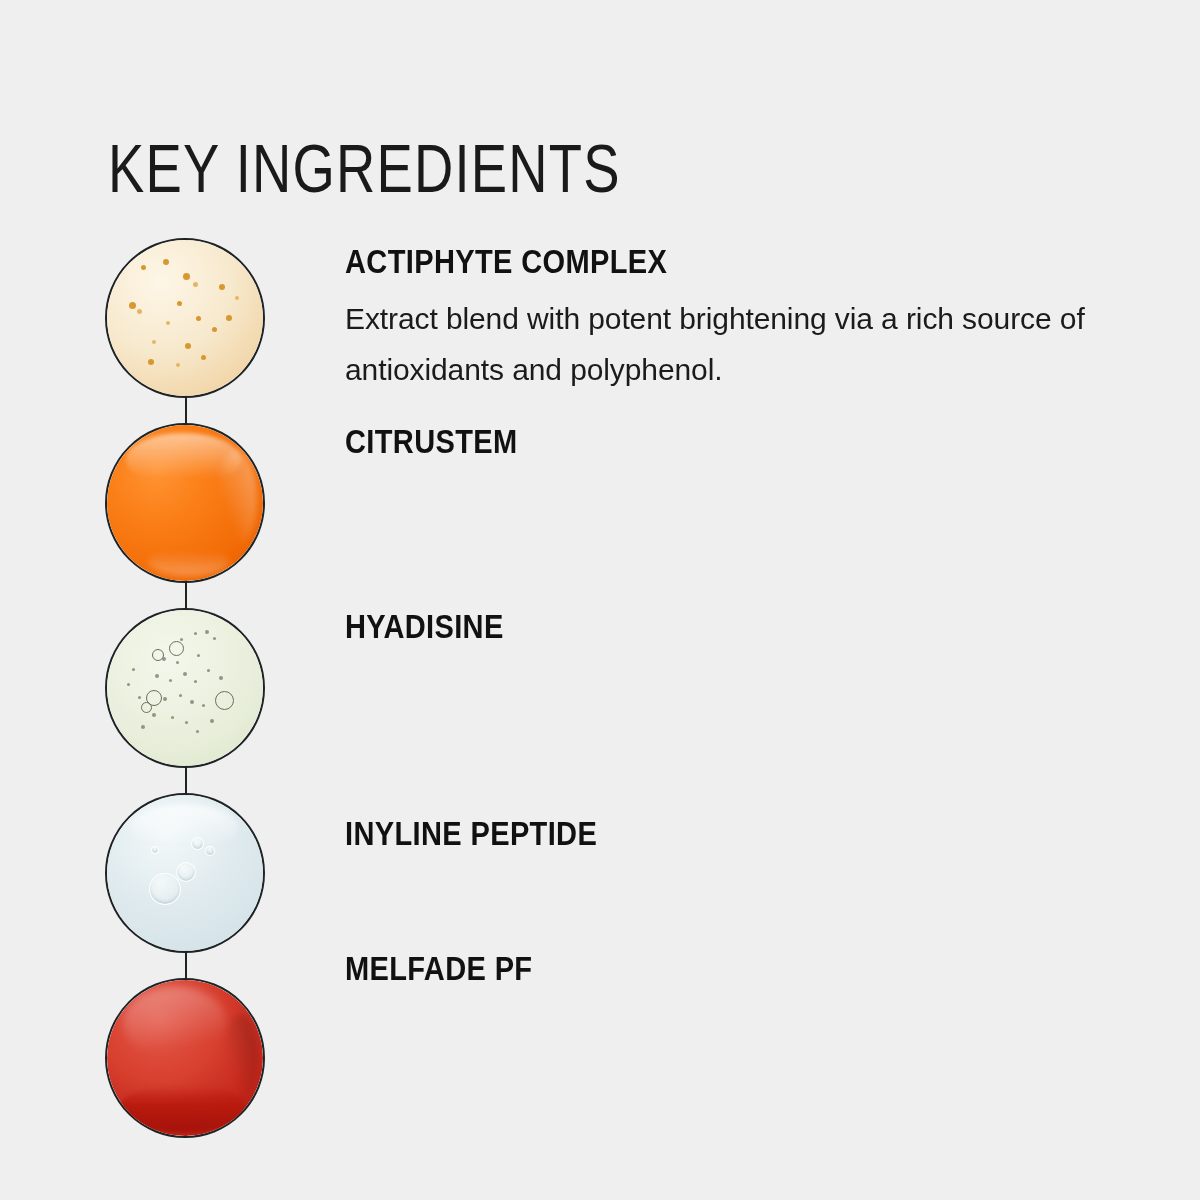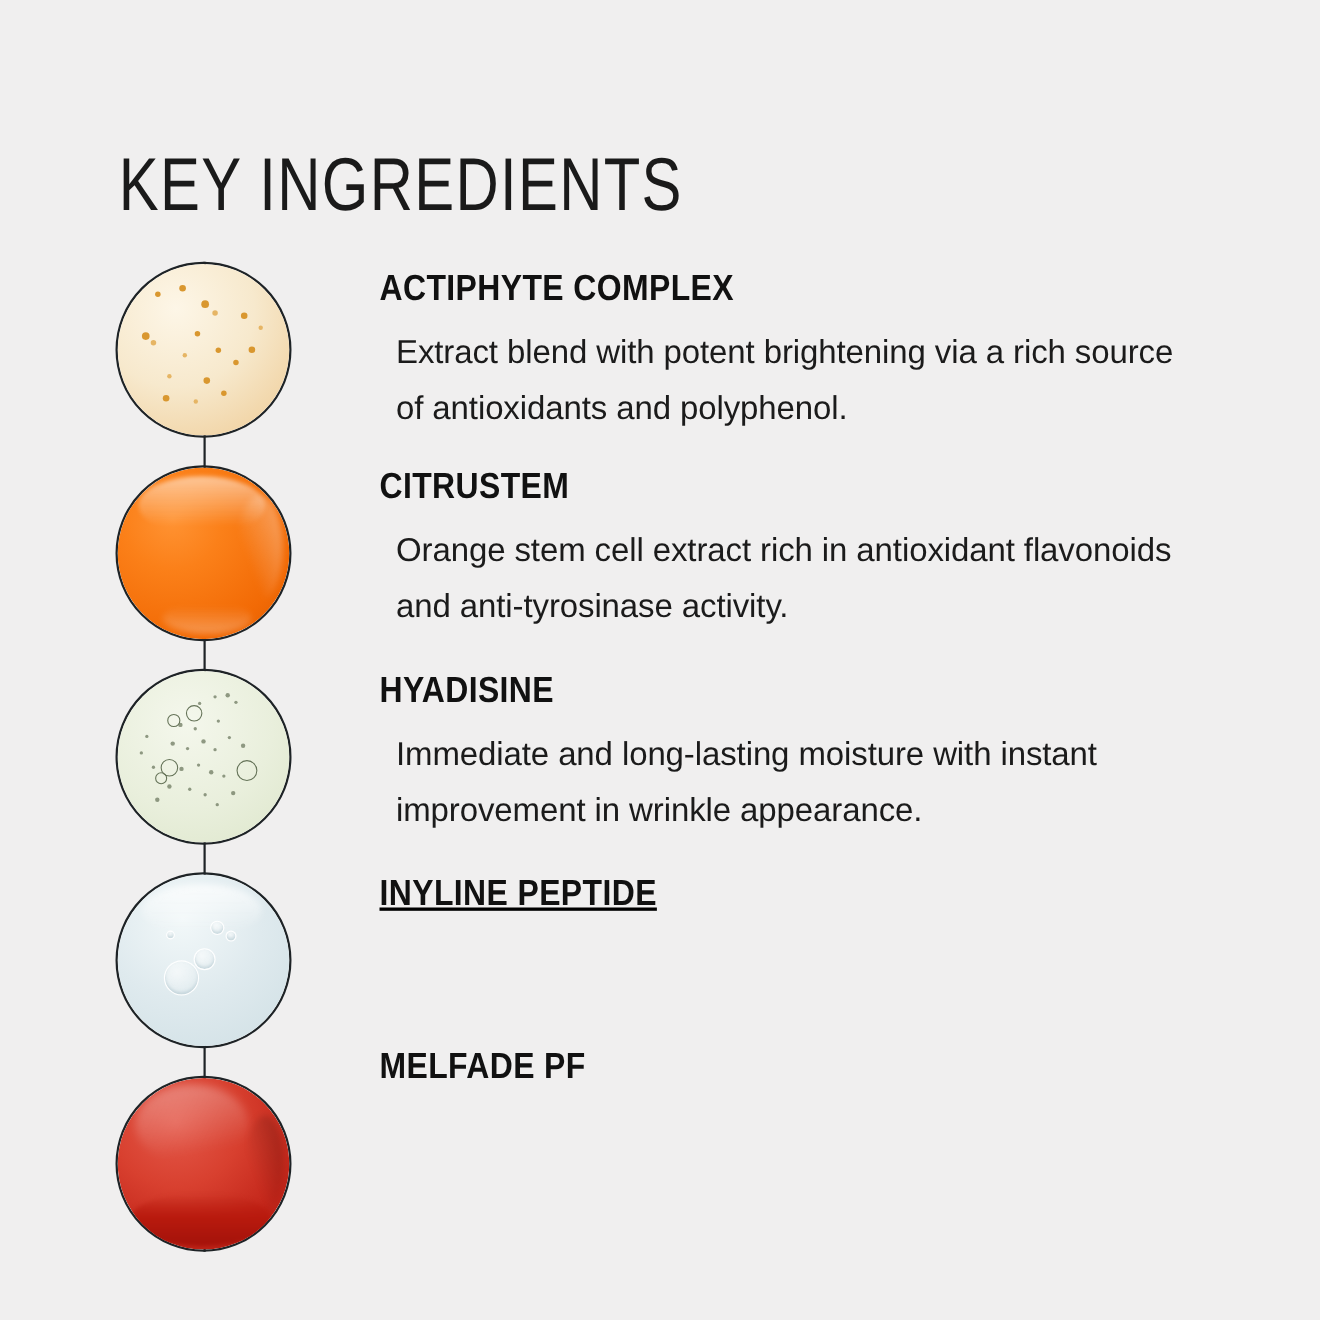--- a/index.html
+++ b/index.html
@@ -196,21 +196,21 @@
     width: 742px;
   }
   .ingredient {
     position: absolute;
     left: 0;
     width: 742px;
   }
   .ing-0 { top: 6px; }
   .ing-1 { top: 186px; }
   .ing-2 { top: 371px; }
-  .ing-3 { top: 556px; text-decoration: underline; }
+  .ing-3 { top: 578px; }
   .ing-4 { top: 713px; }
 
   .ing-name {
     font-family: "Liberation Sans Narrow", "Liberation Sans", sans-serif;
     font-size: 33px;
     line-height: 36px;
     font-weight: 700;
     letter-spacing: 0.4px;
     color: #111111;
     transform: scaleX(0.88);
@@ -218,21 +218,21 @@
     white-space: nowrap;
     margin: 0 0 13px 0;
   }
   .ing-desc {
     font-family: "Liberation Sans", sans-serif;
     font-size: 30px;
     line-height: 51px;
     font-weight: 400;
     color: #1b1b1b;
     letter-spacing: -0.1px;
-    margin: 15px;
+    margin: 0;
     max-width: 742px;
   }
 </style>
 </head>
 <body>
 
 <div class="page">
 
   <h1 class="page-title">KEY INGREDIENTS</h1>
 
@@ -325,26 +325,24 @@
 
   <div class="ingredients">
 
     <div class="ingredient ing-0">
       <div class="ing-name">ACTIPHYTE COMPLEX</div>
       <div class="ing-desc">Extract blend with potent brightening via a rich source of antioxidants and polyphenol.</div>
     </div>
 
     <div class="ingredient ing-1">
       <div class="ing-name">CITRUSTEM</div>
-      <div class="ing-desc">Orange stem cell extract rich in antioxidant flavonoids and anti-tyrosinase activity.</div>
     </div>
 
     <div class="ingredient ing-2">
       <div class="ing-name">HYADISINE</div>
-      <div class="ing-desc">Immediate and long-lasting moisture with instant improvement in wrinkle appearance.</div>
     </div>
 
     <div class="ingredient ing-3">
       <div class="ing-name">INYLINE PEPTIDE</div>
     </div>
 
     <div class="ingredient ing-4">
       <div class="ing-name">MELFADE PF</div>
     </div>
 

